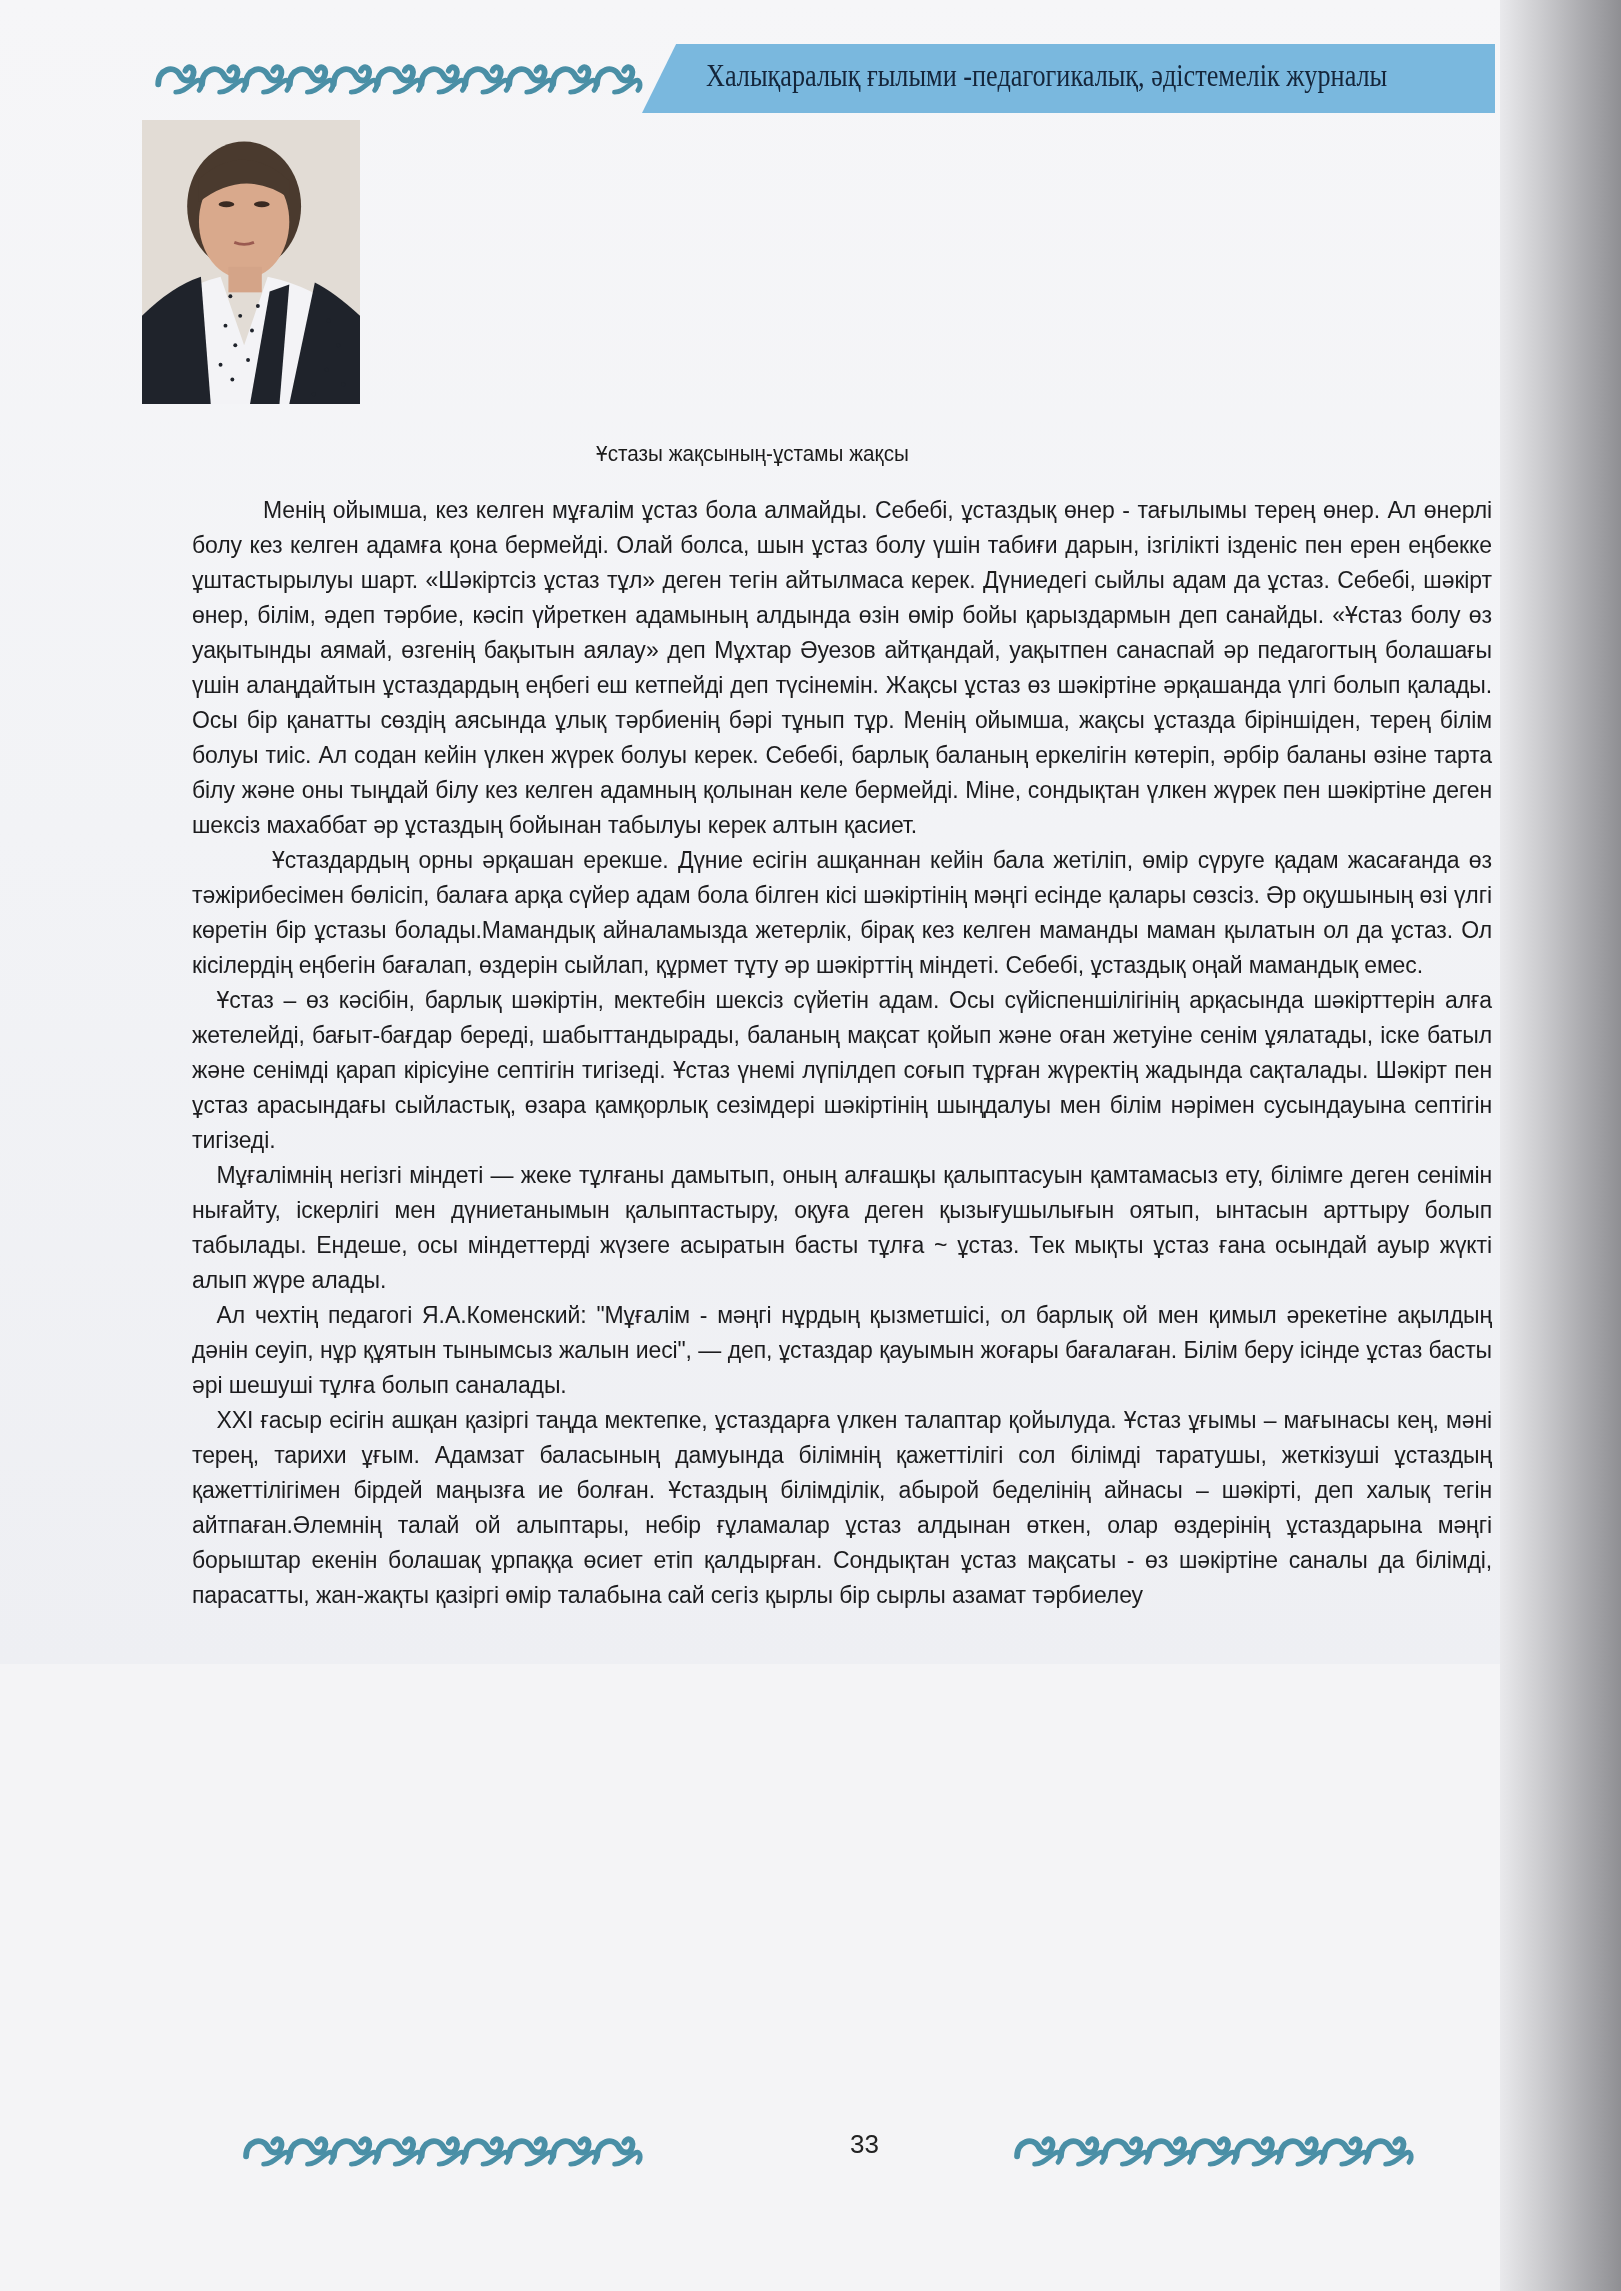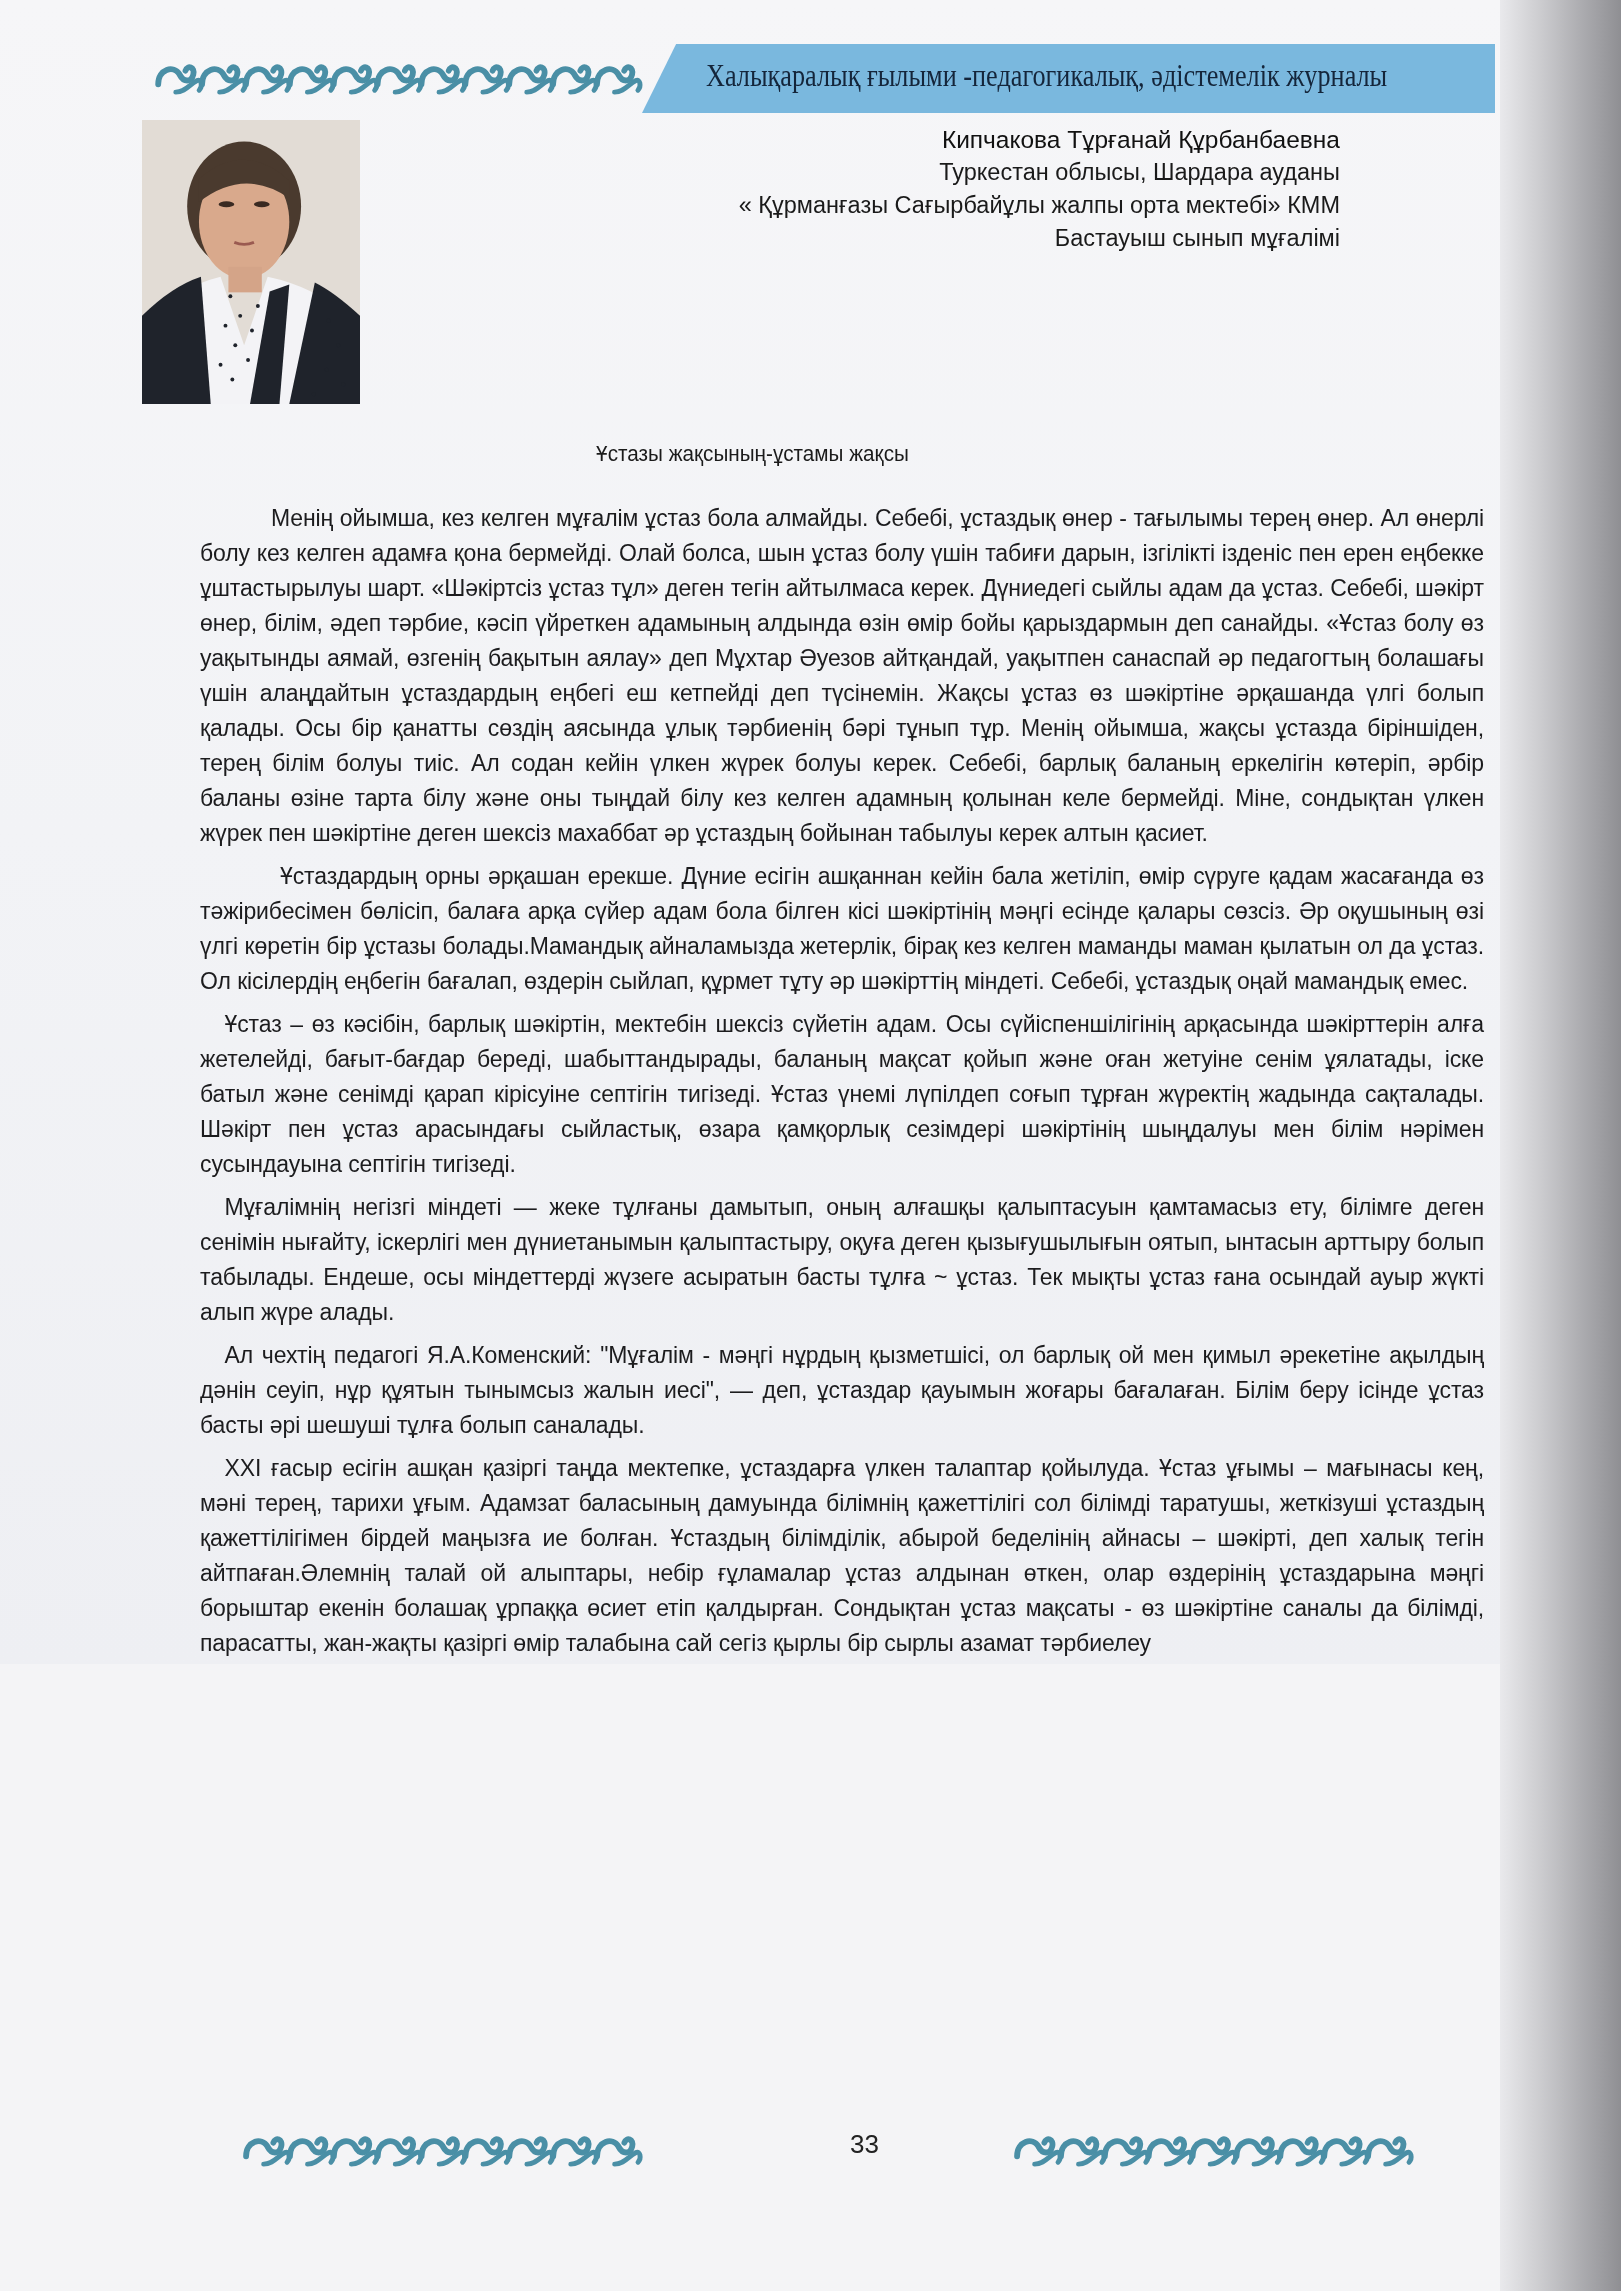--- a/index.html
+++ b/index.html
@@ -58,21 +58,21 @@
     .article-title {
       position: absolute; left: 0; width: 1505px; top: 441px; text-align: center;
       font-size: 22.5px; color: #1b1b1b; font-weight: normal;
       transform: scaleX(0.92);
     }
     .body-text {
       position: absolute; left: 192px; top: 493px; width: 1300px;
       font-size: 23px; line-height: 35px; color: #1c1c1e;
       text-align: justify; letter-spacing: -0.1px;
     }
-    .body-text p { margin: 8px; text-indent: 69px; }
+    .body-text p { margin: 0; text-indent: 69px; }
     .body-text p.first { text-indent: 71px; }
     .body-text p.in2 { text-indent: 80px; }
     .body-text p.in-s { text-indent: 24.5px; }
 
     .page-number {
       position: absolute; left: 850px; top: 2129px; font-size: 26px; color: #222;
     }
   </style>
 </head>
 <body>
@@ -138,26 +138,20 @@
           <circle cx="112" cy="215" r="2"></circle>
         <circle cx="190" cy="205" r="2"></circle>
           <circle cx="200" cy="230" r="2"></circle>
           <circle cx="188" cy="255" r="2"></circle>
         <circle cx="205" cy="270" r="2"></circle>
           <circle cx="175" cy="280" r="2"></circle>
       </g>
     </svg>
   </div>
 
-  <div class="author">
-    <div class="name">Кипчакова Тұрғанай Құрбанбаевна</div>
-    <div>Туркестан облысы, Шардара ауданы</div>
-    <div>« Құрманғазы Сағырбайұлы жалпы орта мектебі» КММ</div>
-    <div>Бастауыш сынып мұғалімі</div>
-  </div>
 
   <div class="article-title">Ұстазы жақсының-ұстамы жақсы</div>
   <div class="body-text">
     <p class="first">Менің ойымша, кез келген мұғалім ұстаз бола алмайды. Себебі, ұстаздық өнер - тағылымы терең өнер. Ал өнерлі болу кез келген адамға қона бермейді. Олай болса, шын ұстаз болу үшін табиғи дарын, ізгілікті ізденіс пен ерен еңбекке ұштастырылуы шарт. «Шәкіртсіз ұстаз тұл» деген тегін айтылмаса керек. Дүниедегі сыйлы адам да ұстаз. Себебі, шәкірт өнер, білім, әдеп тәрбие, кәсіп үйреткен адамының алдында өзін өмір бойы қарыздармын деп санайды. «Ұстаз болу өз уақытынды аямай, өзгенің бақытын аялау» деп Мұхтар Әуезов айтқандай, уақытпен санаспай әр педагогтың  болашағы үшін алаңдайтын  ұстаздардың еңбегі еш кетпейді деп түсінемін. Жақсы ұстаз өз шәкіртіне әрқашанда үлгі болып қалады. Осы бір қанатты сөздің аясында ұлық тәрбиенің бәрі тұнып тұр. Менің ойымша, жақсы ұстазда біріншіден, терең білім болуы тиіс. Ал содан кейін үлкен жүрек болуы керек. Себебі, барлық баланың еркелігін көтеріп, әрбір баланы өзіне тарта білу және оны тыңдай білу кез келген адамның қолынан келе бермейді. Міне, сондықтан үлкен жүрек пен шәкіртіне деген шексіз махаббат әр ұстаздың бойынан табылуы керек алтын қасиет.</p>
     <p class="in2">Ұстаздардың орны әрқашан ерекше. Дүние есігін ашқаннан кейін бала жетіліп, өмір сүруге қадам жасағанда өз тәжірибесімен бөлісіп, балаға арқа сүйер адам бола білген кісі шәкіртінің мәңгі есінде қалары сөзсіз. Әр оқушының өзі үлгі көретін бір ұстазы болады.Мамандық айналамызда жетерлік, бірақ кез келген маманды маман қылатын ол да ұстаз. Ол кісілердің еңбегін бағалап, өздерін сыйлап, құрмет тұту әр шәкірттің міндеті. Себебі, ұстаздық оңай мамандық емес.</p>
     <p class="in-s">Ұстаз – өз кәсібін, барлық шәкіртін, мектебін шексіз сүйетін адам. Осы сүйіспеншілігінің арқасында шәкірттерін алға жетелейді, бағыт-бағдар береді, шабыттандырады, баланың мақсат қойып және оған жетуіне сенім ұялатады, іске батыл және сенімді қарап кірісуіне септігін тигізеді. Ұстаз үнемі лүпілдеп соғып тұрған жүректің жадында сақталады. Шәкірт пен ұстаз арасындағы сыйластық, өзара қамқорлық сезімдері шәкіртінің шыңдалуы мен білім нәрімен сусындауына септігін тигізеді.</p>
     <p class="in-s">Мұғалімнің негізгі міндеті — жеке тұлғаны дамытып, оның алғашқы қалыптасуын қамтамасыз ету, білімге деген сенімін нығайту, іскерлігі мен дүниетанымын қалыптастыру, оқуға деген қызығушылығын оятып, ынтасын арттыру болып табылады. Ендеше, осы міндеттерді жүзеге асыратын басты тұлға ~ ұстаз. Тек мықты ұстаз ғана осындай ауыр жүкті алып жүре алады.</p>
     <p class="in-s">Ал чехтің педагогі Я.А.Коменский: "Мұғалім - мәңгі нұрдың қызметшісі, ол барлық ой мен қимыл әрекетіне ақылдың дәнін сеуіп, нұр құятын тынымсыз жалын иесі", — деп, ұстаздар қауымын жоғары бағалаған. Білім беру ісінде ұстаз басты әрі шешуші тұлға болып саналады.</p>
     <p class="in-s">XXI ғасыр есігін ашқан қазіргі таңда мектепке, ұстаздарға үлкен талаптар қойылуда. Ұстаз ұғымы – мағынасы кең, мәні терең, тарихи ұғым. Адамзат баласының дамуында білімнің қажеттілігі сол білімді таратушы, жеткізуші ұстаздың қажеттілігімен бірдей маңызға ие болған. Ұстаздың білімділік, абырой беделінің айнасы – шәкірті, деп халық тегін айтпаған.Әлемнің талай ой алыптары, небір ғұламалар ұстаз алдынан өткен, олар өздерінің ұстаздарына мәңгі борыштар екенін болашақ ұрпаққа өсиет етіп қалдырған. Сондықтан ұстаз мақсаты - өз шәкіртіне саналы да білімді, парасатты, жан-жақты қазіргі өмір талабына сай сегіз қырлы бір сырлы азамат тәрбиелеу</p>
   </div>

